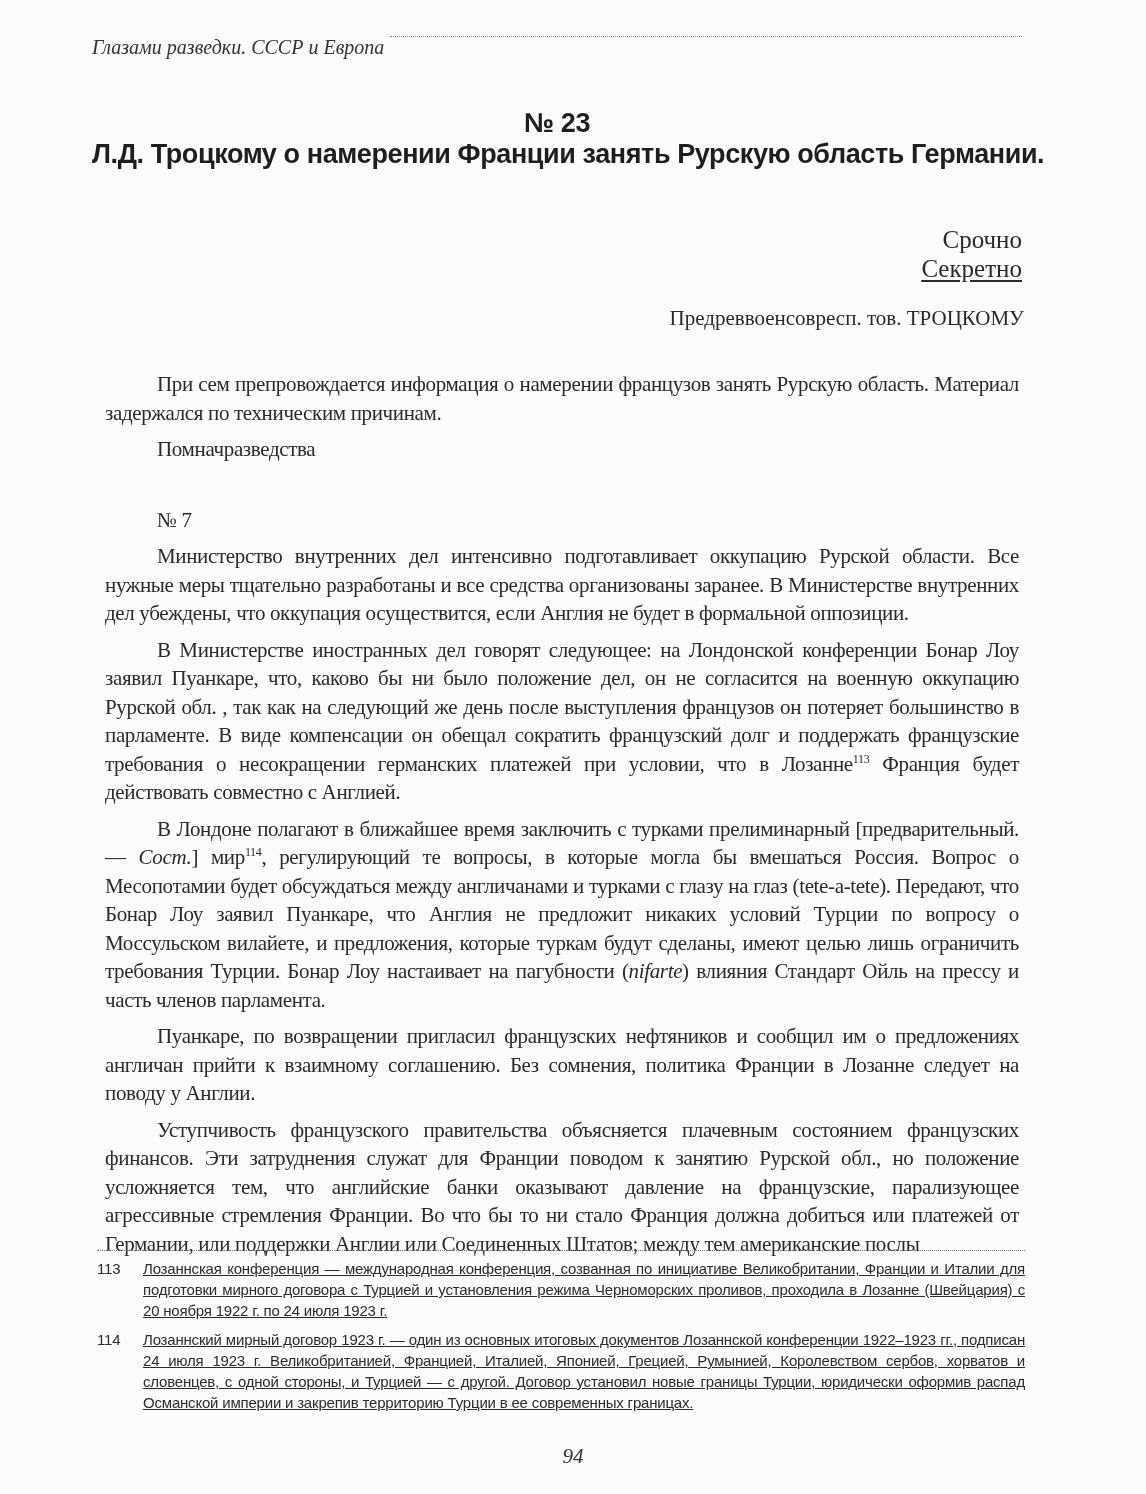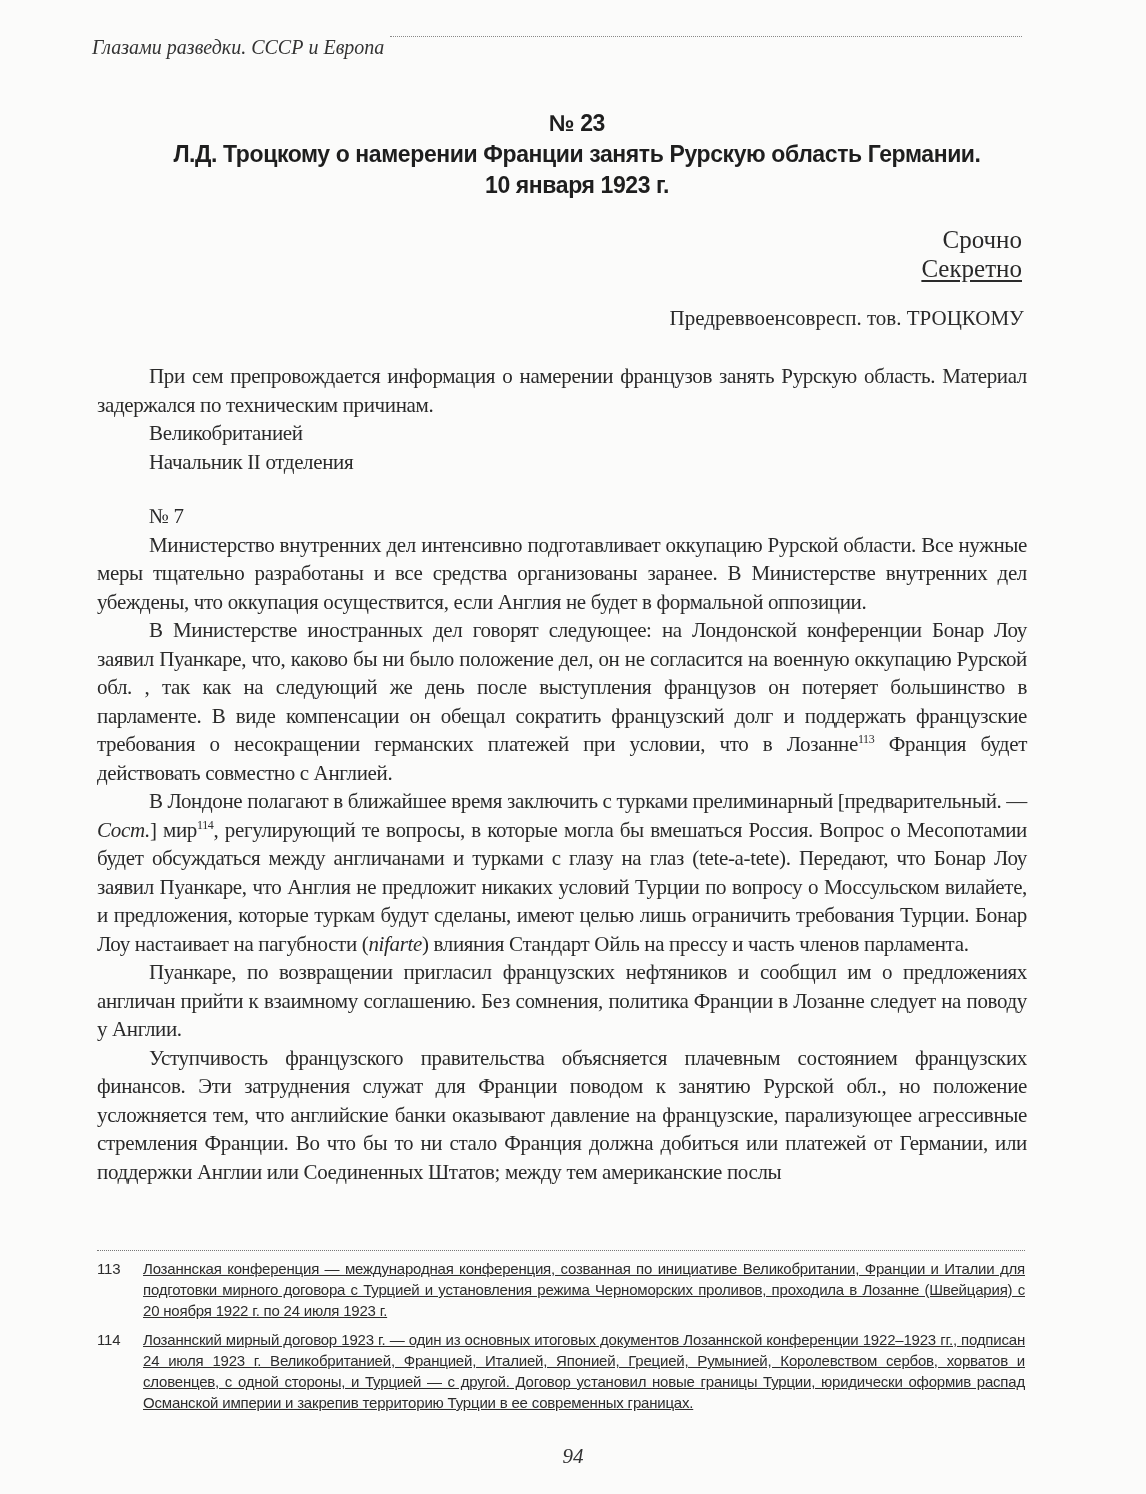--- a/index.html
+++ b/index.html
@@ -8,35 +8,34 @@
     position: relative; overflow: hidden;
     font-family: "Liberation Serif", "DejaVu Serif", serif;
   }
   .running-head {
     position: absolute; left: 92px; top: 36px; width: 930px;
     display: flex; align-items: flex-start; font-style: italic; font-size: 20px; color: #333;
   }
   .running-head .rule { flex: 1; border-bottom: 1px dotted #888; margin-left: 6px; margin-bottom: 6px; }
   .title-block {
     position: absolute; left: 92px; top: 108px; width: 930px; text-align: center;
-    font-weight: bold; font-size: 23px; line-height: 31px; color: #1e1e1e;
+    font-weight: bold; font-size: 27px; line-height: 31px; color: #1e1e1e;
     font-family: "Liberation Sans Narrow", "Liberation Sans", sans-serif;
     letter-spacing: -0.4px;
-    margin-left: 20px;
   }
   .title-block div { white-space: nowrap; }
   .marks { position: absolute; right: 124px; top: 225px; text-align: right; font-size: 25px; line-height: 29px; }
   .marks .secret { text-decoration: underline; text-underline-offset: 3px; }
   .addressee { position: absolute; right: 122px; top: 306px; font-size: 21px; }
   .body-text {
     position: absolute; left: 97px; top: 362px; width: 930px;
     font-size: 21px; line-height: 28.5px; text-align: justify;
     font-family: "Liberation Serif", serif; letter-spacing: -0.35px;
   }
-  .body-text p { margin: 0; text-indent: 52px; }
+  .body-text p { margin: 8px; text-indent: 52px; }
   .body-text .flush { text-indent: 0; padding-left: 52px; }
   .body-text .gap { height: 26px; }
   .body-text sup { font-size: 12px; line-height: 0; }
   .body-text em { font-style: italic; }
   .fn-rule { position: absolute; left: 97px; top: 1250px; width: 928px; border-top: 1px dotted #777; }
   .footnotes {
     position: absolute; left: 97px; top: 1258px; width: 928px;
     font-size: 15px; line-height: 21px; font-family: "Liberation Sans Narrow", "Liberation Sans", sans-serif;
     letter-spacing: -0.2px; color: #2c2c2c;
   }
@@ -49,34 +48,32 @@
 <body>
 
 <div class="running-head">
   <span>Глазами разведки. СССР и Европа</span>
   <span class="rule"></span>
 </div>
 
 <div class="title-block">
   <div>№ 23</div>
   <div>Л.Д. Троцкому о намерении Франции занять Рурскую область Германии.</div>
-  <div>10 января 1923 г.</div>
 </div>
 
 <div class="marks">
   <div>Срочно</div>
   <div class="secret">Секретно</div>
 </div>
 
 <div class="addressee">Предреввоенсовресп. тов. ТРОЦКОМУ</div>
 
 <div class="body-text">
   <p>При сем препровождается информация о намерении французов занять Рурскую область. Материал задержался по техническим причинам.</p>
-  <p class="flush" style="text-indent:0">Великобританией</p>
-  <p class="flush" style="text-indent:0">Начальник II отделения</p>
+  <p class="flush" style="text-indent:0">Помначразведства</p>
   <div class="gap"></div>
   <p class="flush" style="text-indent:0">№ 7</p>
   <p>Министерство внутренних дел интенсивно подготавливает оккупацию Рурской области. Все нужные меры тщательно разработаны и все средства организованы заранее. В Министерстве внутренних дел убеждены, что оккупация осуществится, если Англия не будет в формальной оппозиции.</p>
   <p><span>В Министерстве иностранных дел говорят следующее: на Лондонской конференции Бонар Лоу заявил Пуанкаре, что, каково бы ни было положение дел, он не согласится на военную оккупацию Рурской обл. , так как на следующий же день после выступления французов он потеряет большинство в парламенте. В виде компенсации он обещал сократить французский долг и поддержать французские требования о несокращении германских платежей при условии, что в Лозанне</span><sup>113</sup><span> Франция будет действовать совместно с Англией.</span></p>
   <p><span>В Лондоне полагают в ближайшее время заключить с турками прелиминарный [предварительный. — </span><em>Сост.</em><span>] мир</span><sup>114</sup><span>, регулирующий те вопросы, в которые могла бы вмешаться Россия. Вопрос о Месопотамии будет обсуждаться между англичанами и турками с глазу на глаз (tete-a-tete). Передают, что Бонар Лоу заявил Пуанкаре, что Англия не предложит никаких условий Турции по вопросу о Моссульском вилайете, и предложения, которые туркам будут сделаны, имеют целью лишь ограничить требования Турции. Бонар Лоу настаивает на пагубности (</span><em>nifarte</em><span>) влияния Стандарт Ойль на прессу и часть членов парламента.</span></p>
   <p>Пуанкаре, по возвращении пригласил французских нефтяников и сообщил им о предложениях англичан прийти к взаимному соглашению. Без сомнения, политика Франции в Лозанне следует на поводу у Англии.</p>
   <p>Уступчивость французского правительства объясняется плачевным состоянием французских финансов. Эти затруднения служат для Франции поводом к занятию Рурской обл., но положение усложняется тем, что английские банки оказывают давление на французские, парализующее агрессивные стремления Франции. Во что бы то ни стало Франция должна добиться или платежей от Германии, или поддержки Англии или Соединенных Штатов; между тем американские послы</p>
 </div>
 
 <div class="fn-rule"></div>

